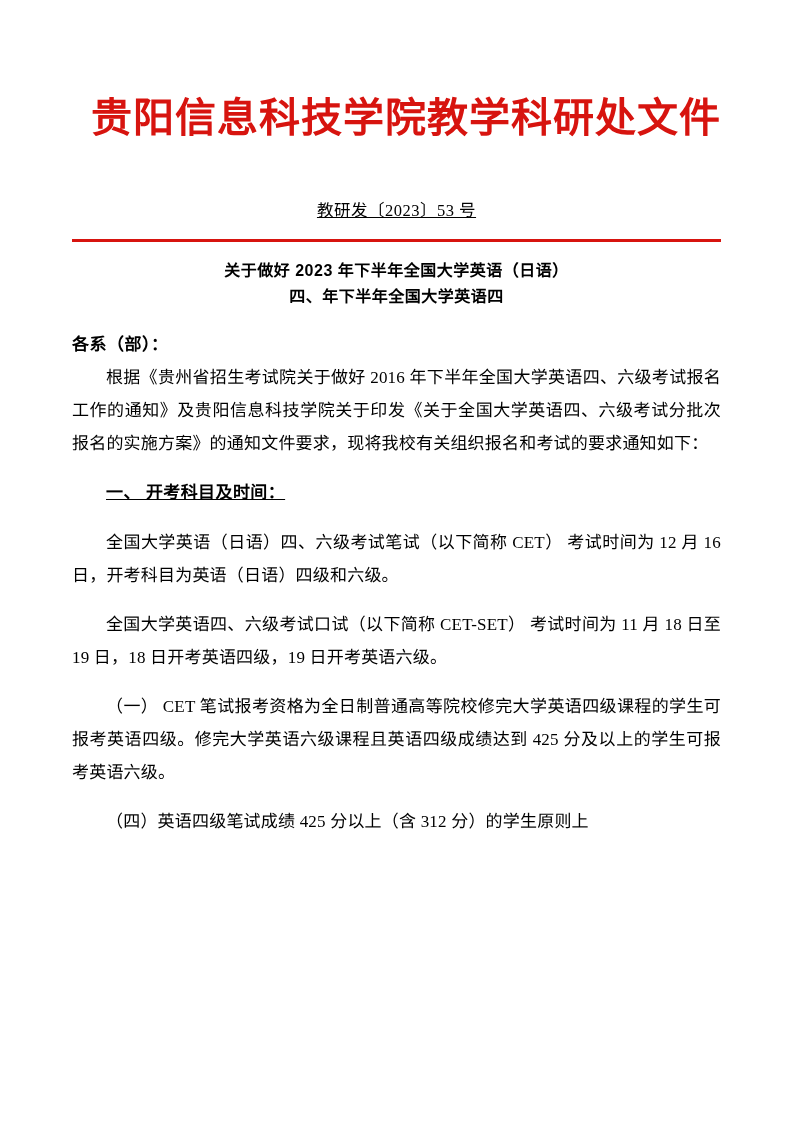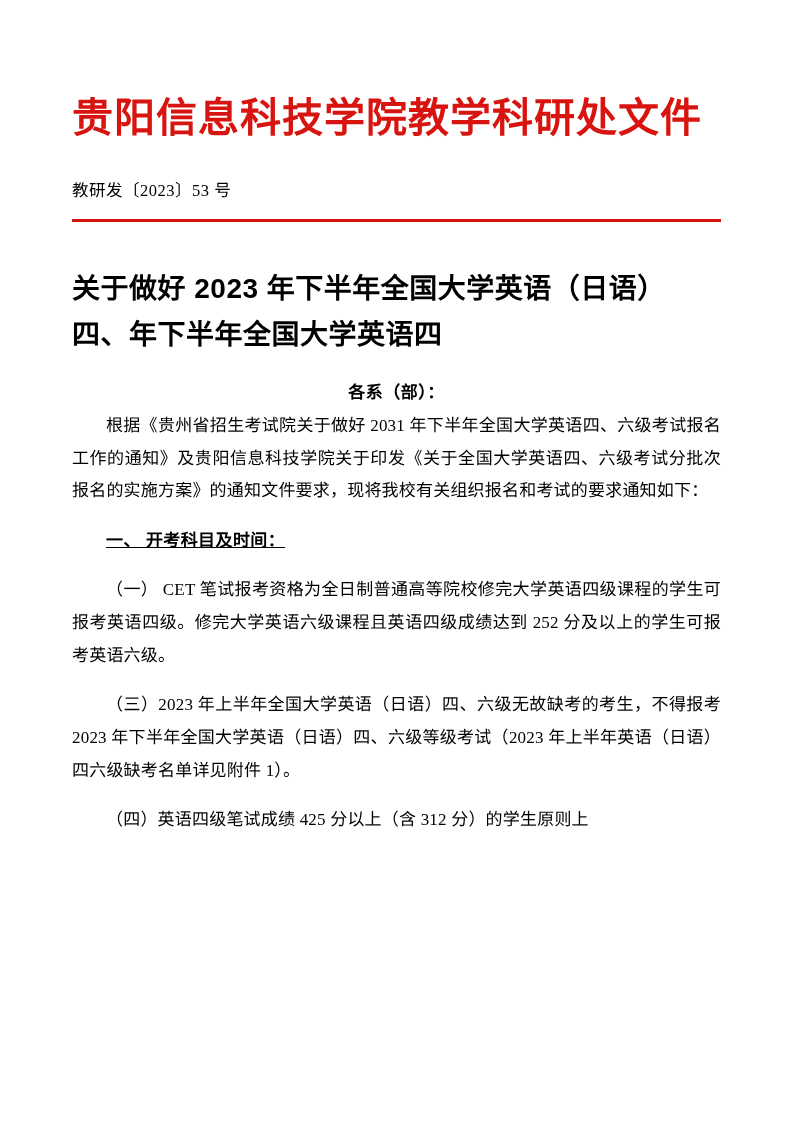--- a/index.html
+++ b/index.html
@@ -19,66 +19,68 @@
     position: relative;
     width: 793px;
     height: 1122px;
     box-sizing: border-box;
     padding: 0 72px;
   }
 
   
   .masthead {
     margin-top: 96px;
-    text-align: left;
+    text-align: right;
   }
   .masthead-title {
     color: #d7140f;
     font-family: "Liberation Serif", "DejaVu Serif", serif;
     font-weight: bold;
     font-size: 41px;
     letter-spacing: 1px;
     line-height: 1.1;
     white-space: nowrap;
   }
 
   .doc-number {
-    margin-top: 36px;
+    margin-top: 56px;
+    text-align: center;
     font-size: 16.5px;
     letter-spacing: 0.5px;
+    text-decoration: underline;
   }
 
   .red-rule {
     margin-top: 18px;
     height: 2.5px;
     background: #d7140f;
     width: 100%;
   }
 
   
   .doc-title {
-    margin-top: 44px;
+    margin-top: 16px;
+    text-align: center;
     font-family: "Liberation Sans", "DejaVu Sans", sans-serif;
     font-weight: bold;
-    font-size: 28px;
+    font-size: 16px;
     line-height: 1.65;
     letter-spacing: 0.5px;
   }
   .doc-title .line2 {
     display: block;
   }
 
   
   .salutation {
     margin-top: 20px;
     font-family: "Liberation Sans", "DejaVu Sans", sans-serif;
     font-weight: bold;
     font-size: 17px;
     letter-spacing: 0.5px;
-    text-align: center;
   }
 
   .para {
     margin-top: 7px;
     font-size: 17px;
     line-height: 1.92;
     text-align: justify;
     text-justify: inter-ideograph;
     letter-spacing: 0.2px;
   }
@@ -110,20 +112,21 @@
   <div class="red-rule"></div>
 
   <div class="doc-title">
     <span>关于做好 2023 年下半年全国大学英语（日语）</span>
     <span class="line2">四、年下半年全国大学英语四</span>
   </div>
 
   <div class="salutation">各系（部）：</div>
 
   <div class="body">
-    <p class="para indent">根据《贵州省招生考试院关于做好 2031 年下半年全国大学英语四、六级考试报名工作的通知》及贵阳信息科技学院关于印发《关于全国大学英语四、六级考试分批次报名的实施方案》的通知文件要求，现将我校有关组织报名和考试的要求通知如下：</p>
+    <p class="para indent">根据《贵州省招生考试院关于做好 2016 年下半年全国大学英语四、六级考试报名工作的通知》及贵阳信息科技学院关于印发《关于全国大学英语四、六级考试分批次报名的实施方案》的通知文件要求，现将我校有关组织报名和考试的要求通知如下：</p>
     <p class="heading">一、 开考科目及时间：</p>
-    <p class="para indent">（一） CET 笔试报考资格为全日制普通高等院校修完大学英语四级课程的学生可报考英语四级。修完大学英语六级课程且英语四级成绩达到 252 分及以上的学生可报考英语六级。</p>
-    <p class="para indent">（三）2023 年上半年全国大学英语（日语）四、六级无故缺考的考生，不得报考 2023 年下半年全国大学英语（日语）四、六级等级考试（2023 年上半年英语（日语）四六级缺考名单详见附件 1）。</p>
+    <p class="para indent">全国大学英语（日语）四、六级考试笔试（以下简称 CET） 考试时间为 12 月 16 日，开考科目为英语（日语）四级和六级。</p>
+    <p class="para indent">全国大学英语四、六级考试口试（以下简称 CET-SET） 考试时间为 11 月 18 日至 19 日，18 日开考英语四级，19 日开考英语六级。</p>
+    <p class="para indent">（一） CET 笔试报考资格为全日制普通高等院校修完大学英语四级课程的学生可报考英语四级。修完大学英语六级课程且英语四级成绩达到 425 分及以上的学生可报考英语六级。</p>
     <p class="para indent">（四）英语四级笔试成绩 425 分以上（含 312 分）的学生原则上</p>
   </div>
 
 </div>
 
 </body></html>

